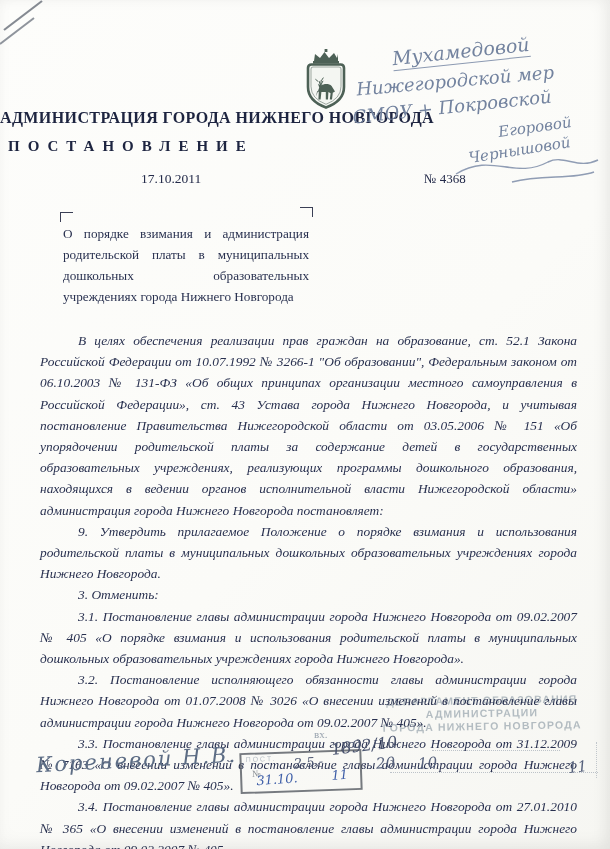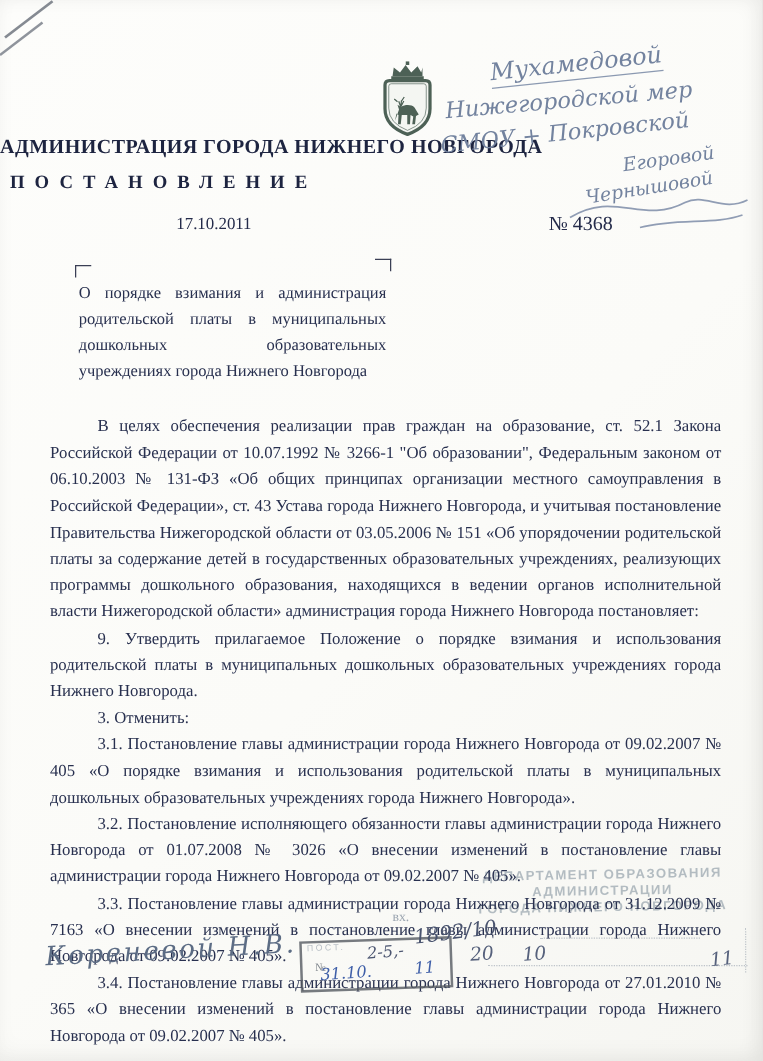--- a/index.html
+++ b/index.html
@@ -9,32 +9,32 @@
     font-family:"Liberation Serif",serif;color:#28304f;overflow:hidden;
     box-shadow:inset -6px 0 14px rgba(0,0,0,.05), inset 0 -8px 16px rgba(0,0,0,.03);
   }
   .abs{position:absolute;}
   
   .org-title{top:109px;left:0;right:0;font-weight:bold;
     font-size:16px;letter-spacing:.4px;color:#1d2440;z-index:4;}
   .doc-type{top:138px;left:0;right:0;text-align:left;font-weight:bold;
     font-size:15px;letter-spacing:8px;text-indent:8px;color:#1d2440;z-index:4;}
   .doc-date{top:171px;left:105px;font-size:13.5px;color:#242b4a;margin-left:36px;}
-  .doc-number{top:171px;left:439px;font-size:16px;color:#242b4a;}
+  .doc-number{top:171px;left:424px;font-size:13px;color:#242b4a;}
   
   .subject{top:223px;left:63px;width:246px;font-size:13.2px;line-height:21px;
     text-align:justify;color:#28304f;z-index:2;}
   .cropmark-l{top:212px;left:60px;width:12px;height:9px;
     border-left:1.5px solid #3a3f55;border-top:1.5px solid #3a3f55;}
   .cropmark-r{top:207px;left:300px;width:12px;height:9px;
     border-right:1.5px solid #3a3f55;border-top:1.5px solid #3a3f55;}
   
   .body-text{top:330px;left:40px;width:537px;z-index:2;}
   .body-text p{margin:0;text-indent:38px;font-size:13.4px;line-height:21.2px;
-    text-align:justify;color:#28304f;}
+    text-align:justify;color:#28304f;font-style:italic;}
   
   .hw{font-family:"DejaVu Serif",serif;font-style:italic;color:#73839f;z-index:5;}
   .hw-u{border-bottom:1px solid #8b99b1;padding-bottom:1px;}
   .hw1{top:40px;left:392px;font-size:19px;transform:rotate(-6deg);}
   .hw2{top:70px;left:356px;font-size:18px;transform:rotate(-5deg);}
   .hw3{top:96px;left:352px;font-size:18px;transform:rotate(-6deg);}
   .hw4{top:118px;left:498px;font-size:15px;transform:rotate(-8deg);}
   .hw5{top:141px;left:468px;font-size:15px;transform:rotate(-9deg);}
   .hw-sign{top:146px;left:452px;z-index:5;}
   .hw-incoming{top:736px;left:331px;font-size:16px;color:#49536e;

